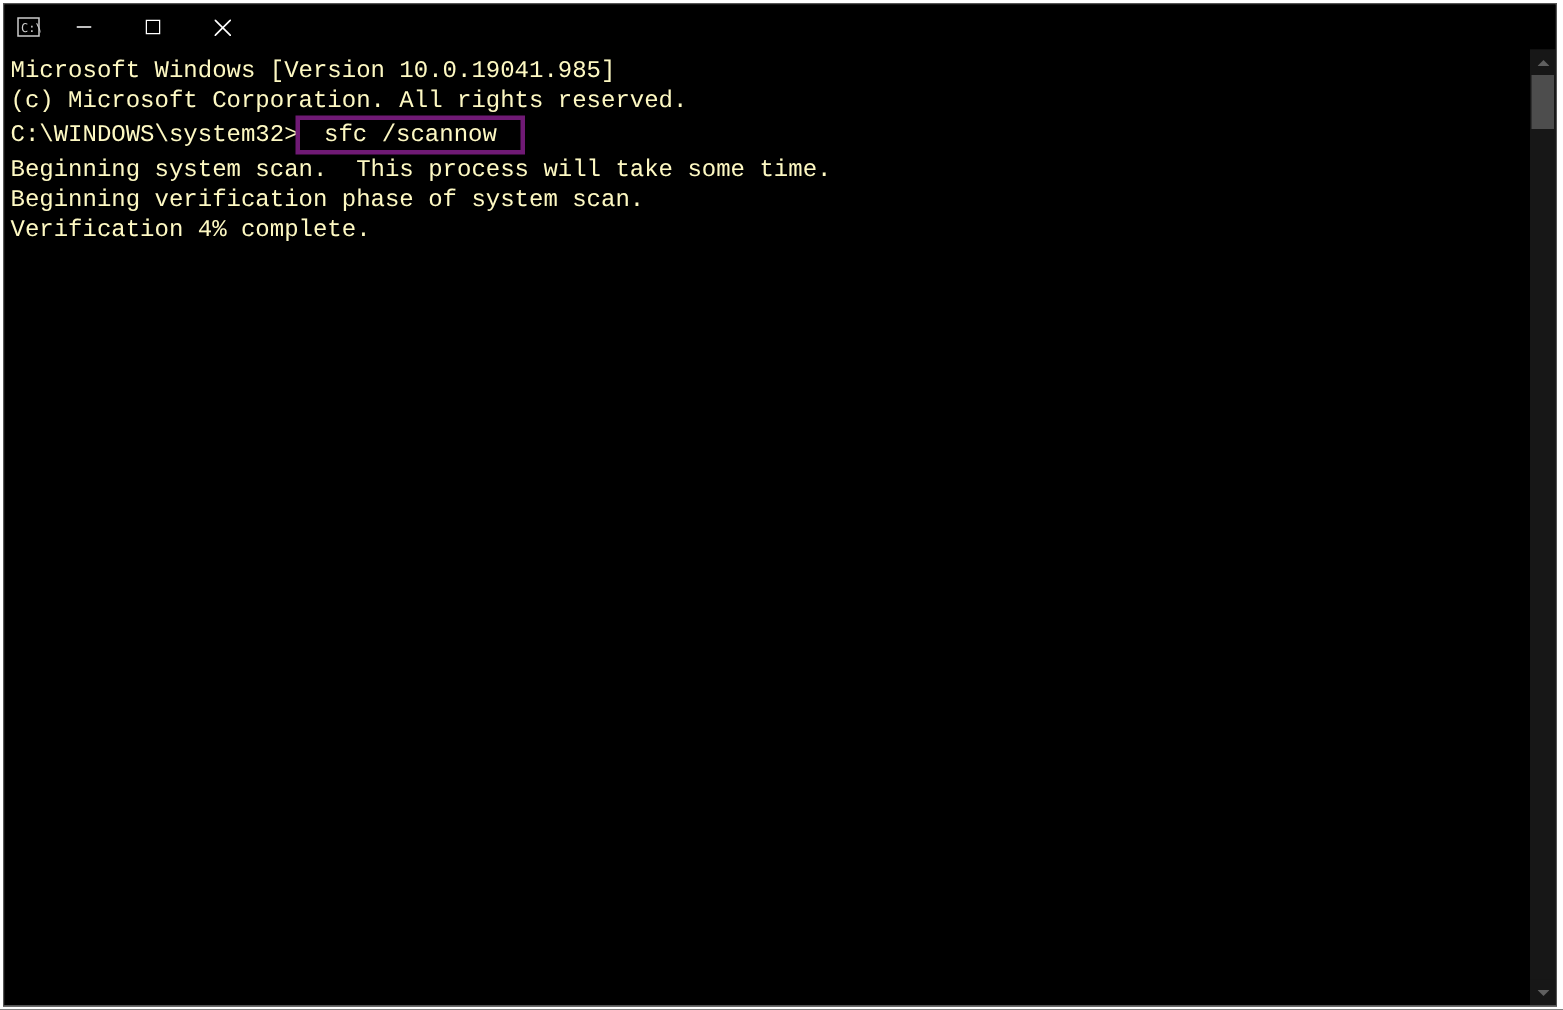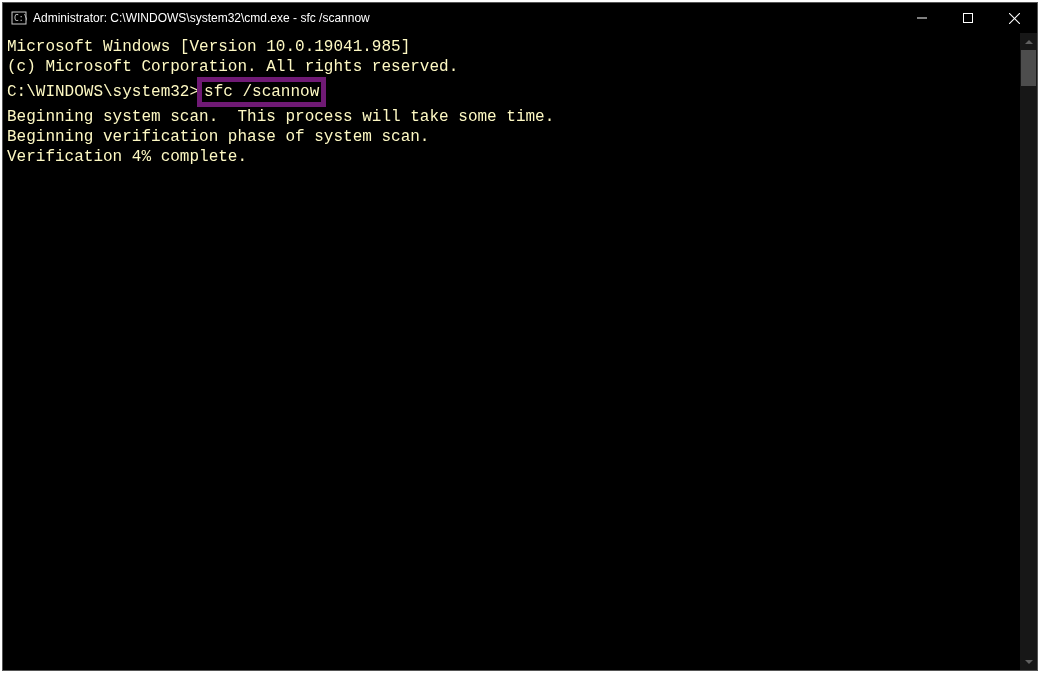--- a/index.html
+++ b/index.html
@@ -70,22 +70,22 @@
       font-family: Consolas, 'Courier New', monospace;
       font-size: 16px;
       line-height: 20px;
       padding: 4px 0 4px 4px;
       white-space: pre;
       overflow: hidden;
       font-weight: 400;
     }
     .highlight-box {
       display: inline-block;
-      border: 5px solid #701a75;
-      padding: 0 2px;
+      border: 3px solid #701a75;
+      padding: 0 16px;
       margin-left: -2px;
     }
     .scrollbar {
       width: 17px;
       background: #171717;
       display: flex;
       flex-direction: column;
       position: relative;
     }
     .scroll-arrow {
@@ -116,21 +116,20 @@
 <body>
 
 <div class="window">
   <div class="titlebar">
     <span class="titlebar-icon">
       <svg width="16" height="16" viewBox="0 0 16 16">
         <rect x="1" y="2" width="14" height="12" fill="#000" stroke="#ccc" stroke-width="1"></rect>
         <text x="3" y="11" font-size="8" fill="#ccc" font-family="monospace">C:\</text>
       </svg>
     </span>
-    <span class="titlebar-title">Administrator: C:\WINDOWS\system32\cmd.exe - sfc  /scannow</span>
     <div class="window-controls">
       <div class="window-btn">
         <svg width="10" height="10" viewBox="0 0 10 10">
             <line x1="0" y1="5" x2="10" y2="5" stroke-width="1"></line>
           </svg>
       </div>
       <div class="window-btn">
         <svg width="10" height="10" viewBox="0 0 10 10">
             <rect x="0.5" y="0.5" width="9" height="9" stroke-width="1"></rect>
           </svg>

